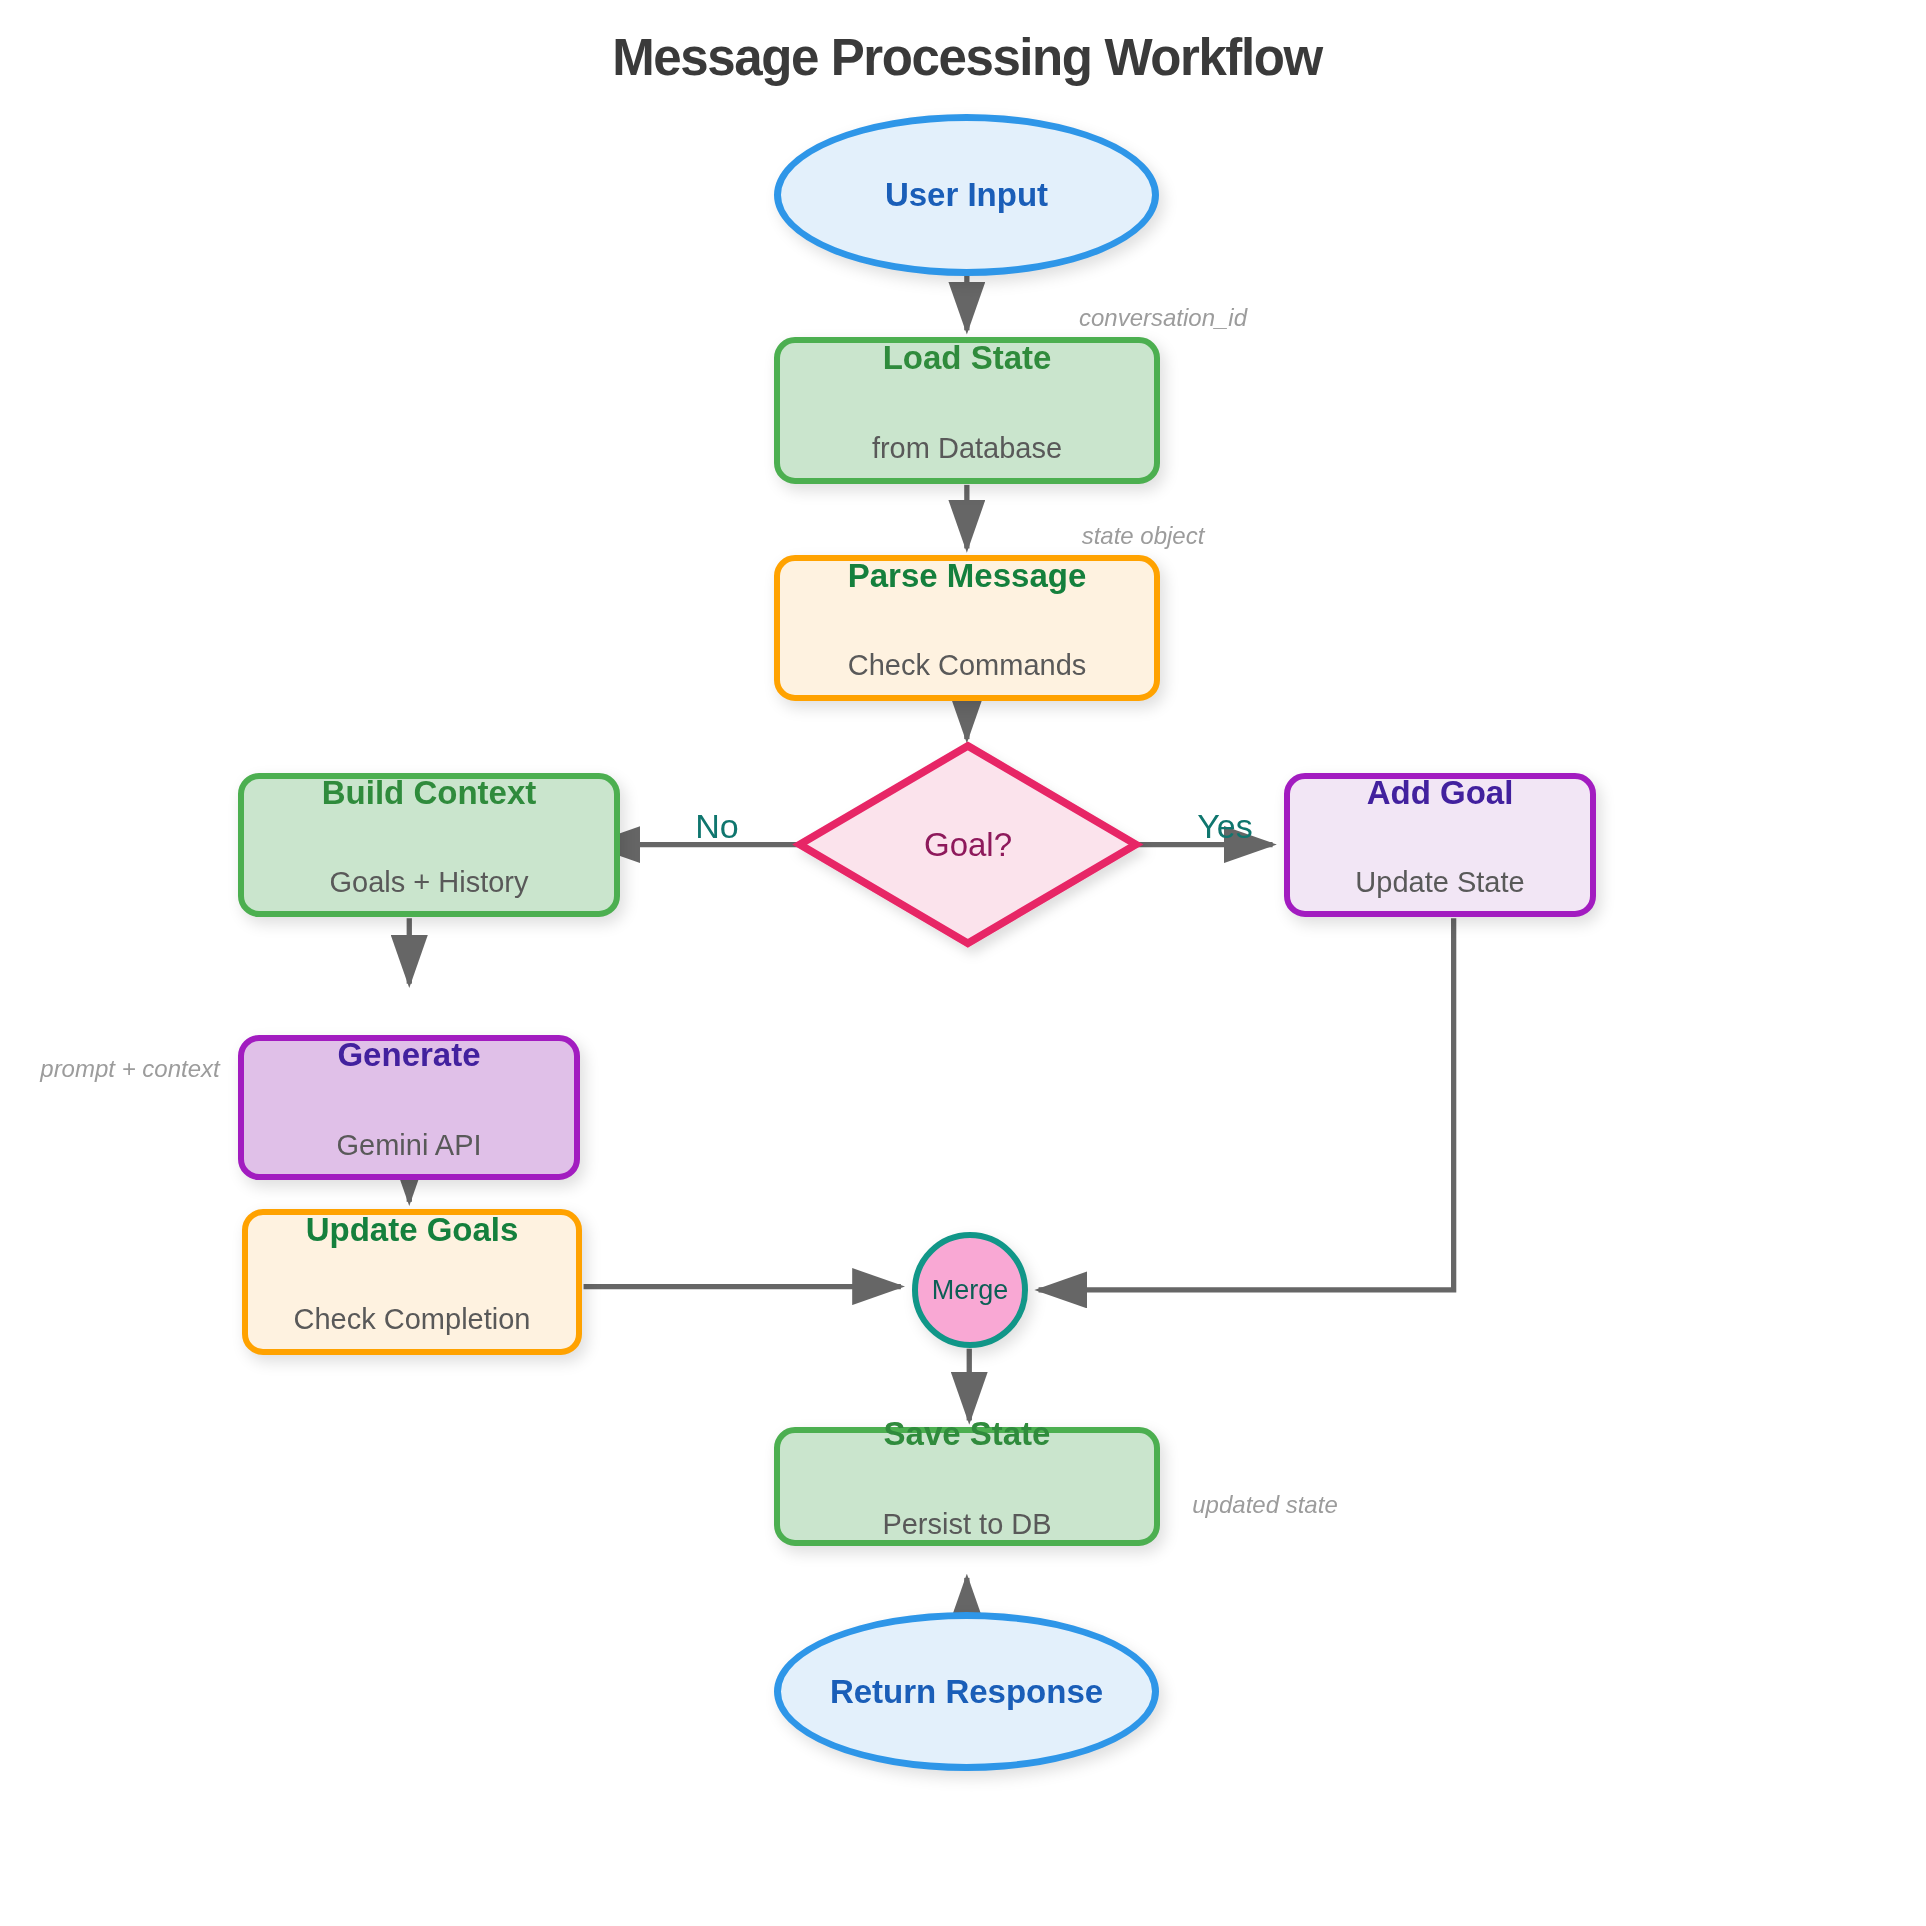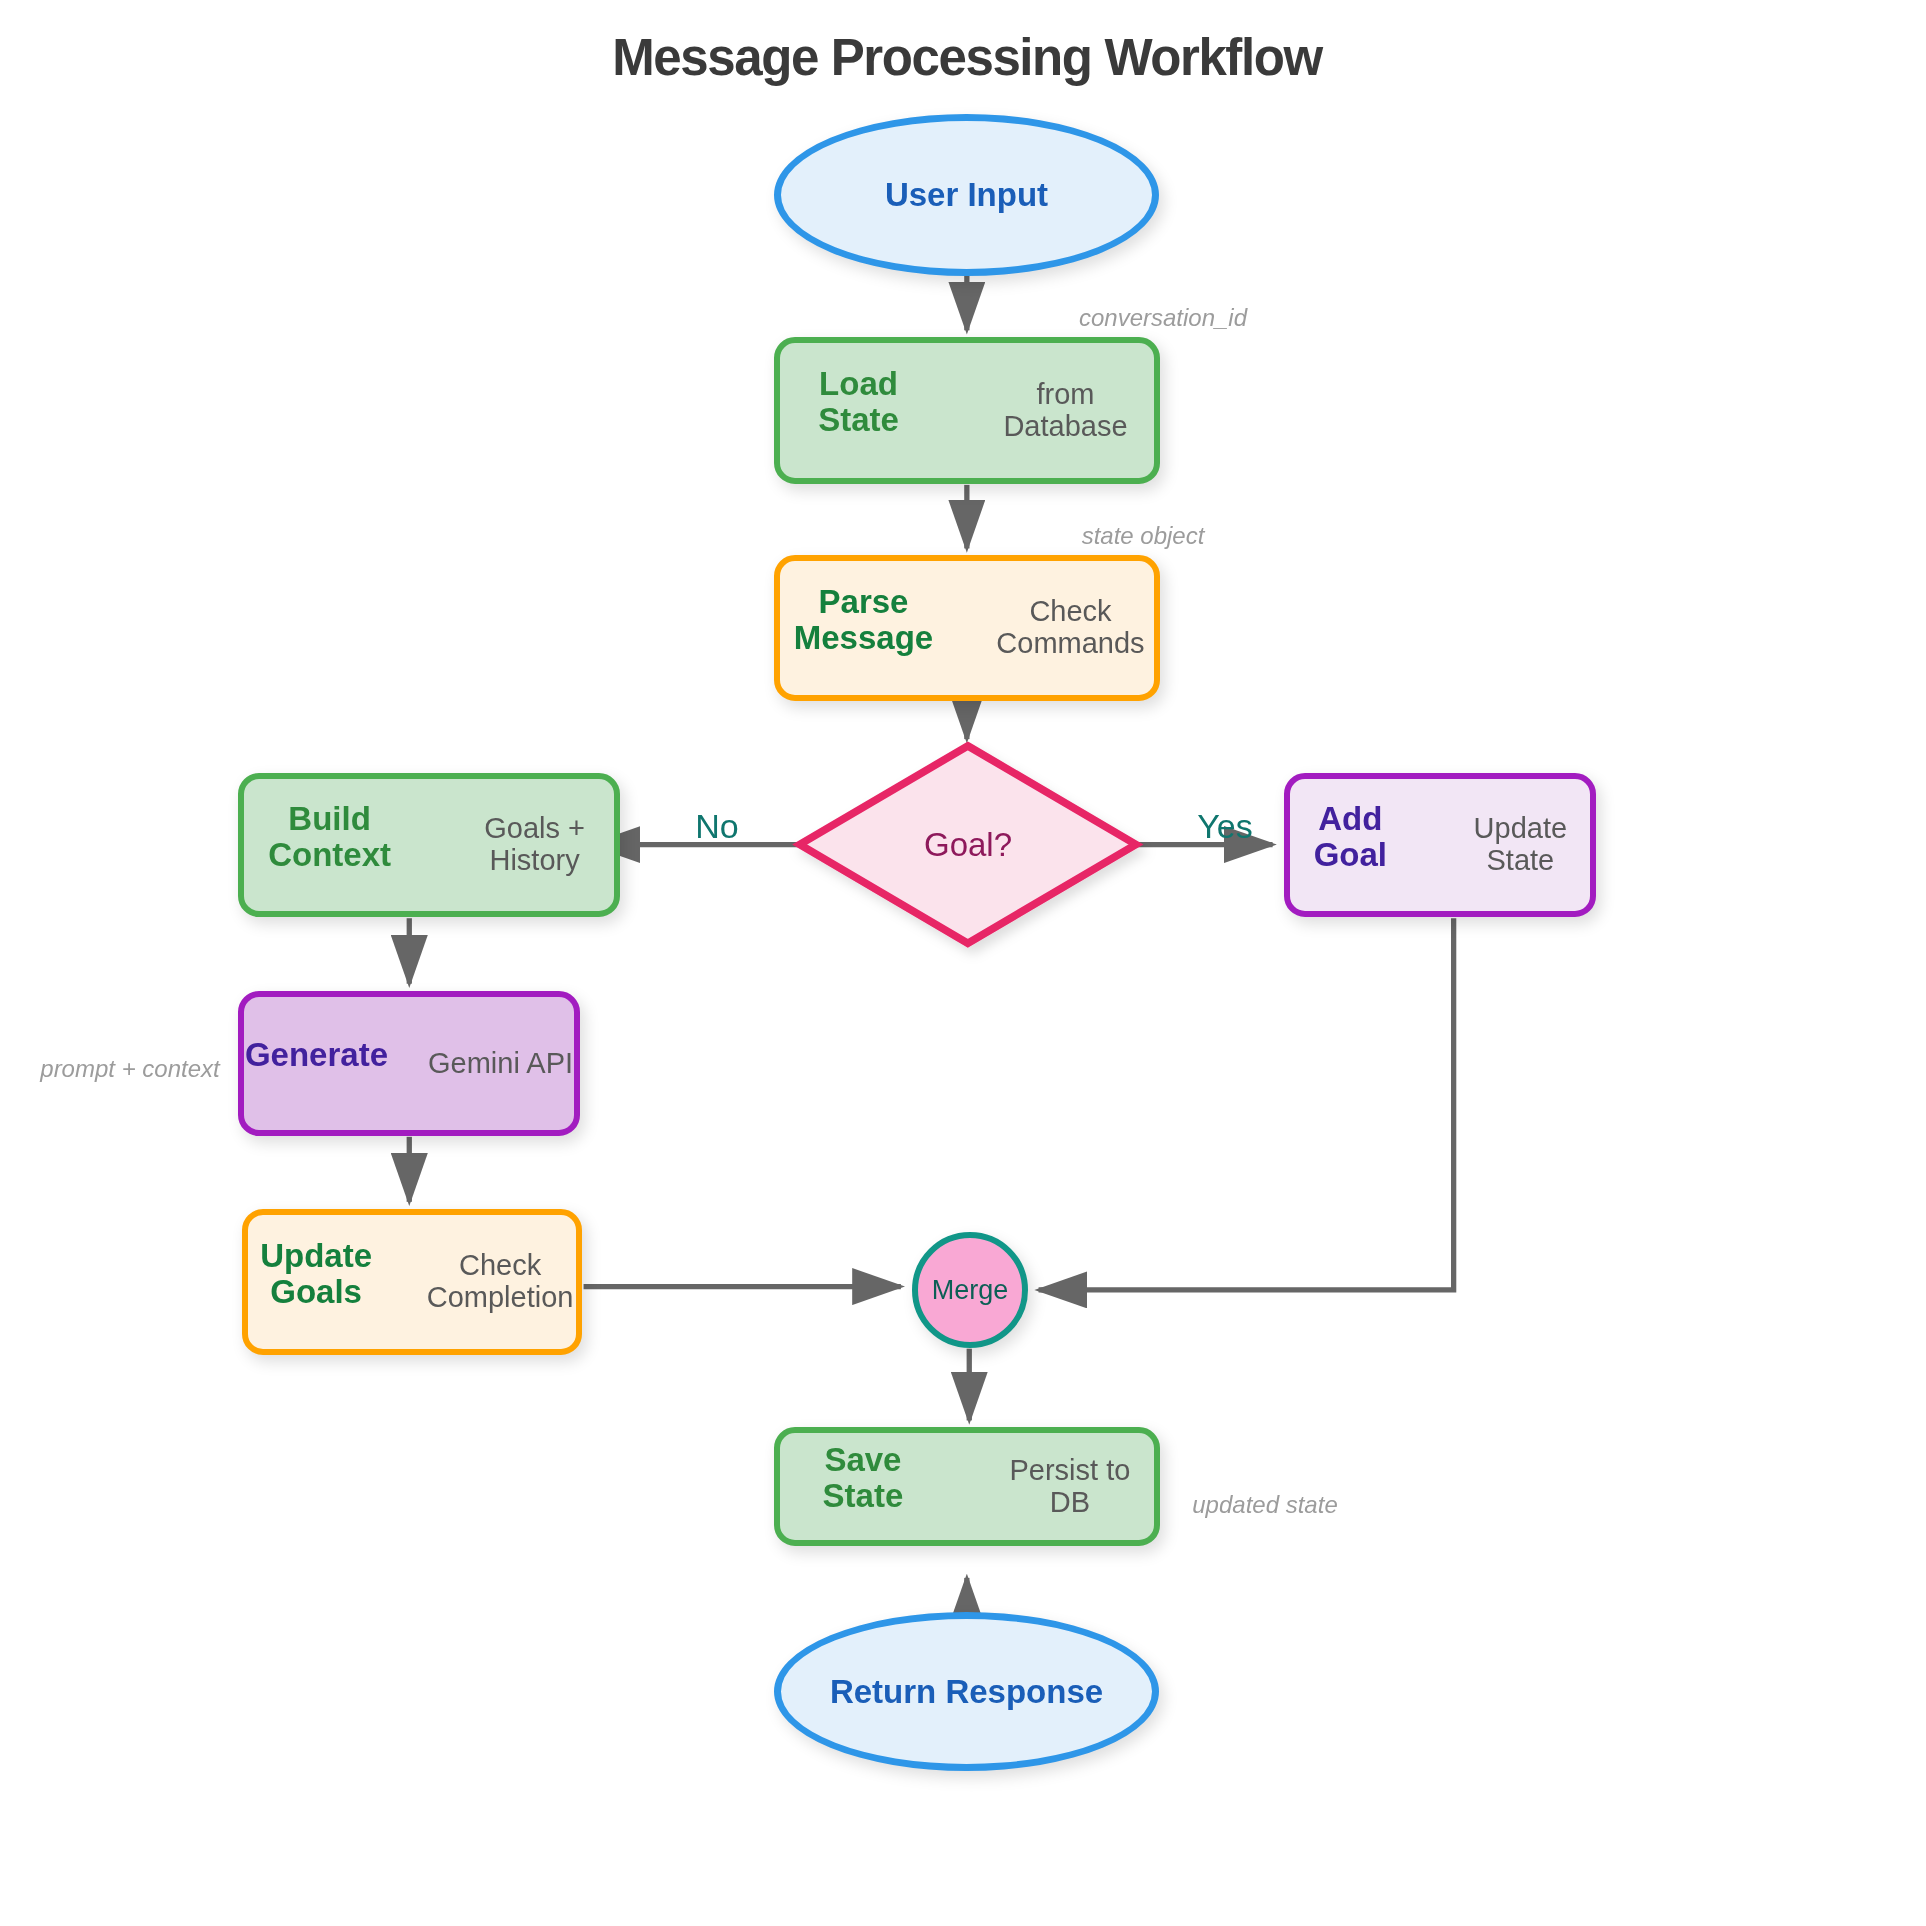--- a/index.html
+++ b/index.html
@@ -14,21 +14,21 @@
 
   
   .page-title{
     position:absolute;left:967px;top:28px;transform:translateX(-50%);
     font-size:51px;font-weight:bold;letter-spacing:-1.4px;color:#3a3a3a;white-space:nowrap;
   }
 
   
   .node{
     position:absolute;box-sizing:border-box;
-    display:flex;align-items:center;justify-content:center;
+    display:flex;flex-direction:column;align-items:center;justify-content:center;
     border-radius:21px;text-align:center;
     box-shadow:4.8px 6.7px 14.4px rgba(0,0,0,0.13);
     padding-bottom:16.4px;
     gap:40px;
   }
   .node .t{font-weight:bold;font-size:33px;line-height:1.1;}
   .node .s{font-size:29px;color:#595959;margin-top:16.4px;line-height:1.1;}
 
   .ellipse{
     position:absolute;box-sizing:border-box;border-radius:50%;
@@ -39,21 +39,21 @@
 
   
   .theme-blue  {background:#e3f0fb;border:7.7px solid #2e96e8;}
   .theme-blue .t{color:#1a5eb8;}
   .theme-green {background:#cae5cd;border:6.7px solid #4caf50;}
   .theme-green .t{color:#2f8b3c;}
   .theme-cream {background:#fef2e0;border:6.7px solid #ffa200;}
   .theme-cream .t{color:#15803d;}
   .theme-lilac {background:#f2e6f5;border:6.7px solid #a21cc0;}
   .theme-lilac .t{color:#42219e;}
-  .theme-lavender{background:#e0c0e8;border:6.7px solid #a21cc0;}
+  .theme-lavender{background:#e0c0e8;border:6.7px solid #a21cc0;margin-top:44px;}
   .theme-lavender .t{color:#42219e;}
   .theme-teal  {background:#f9a8d4;border:6.7px solid #119688;}
   .theme-teal .t{color:#0c5f55;font-weight:normal;font-size:27px;}
 
   
   #n-user-input      {left:774px;top:114px;width:385px;height:162px;}
   #n-load-state      {left:774px;top:337px;width:386px;height:147px;}
   #n-parse-message   {left:774px;top:555px;width:386px;height:146px;}
   #n-build-context   {left:238px; top:773px;width:382px;height:144px;}
   #n-add-goal        {left:1284px;top:773px;width:312px;height:144px;}

